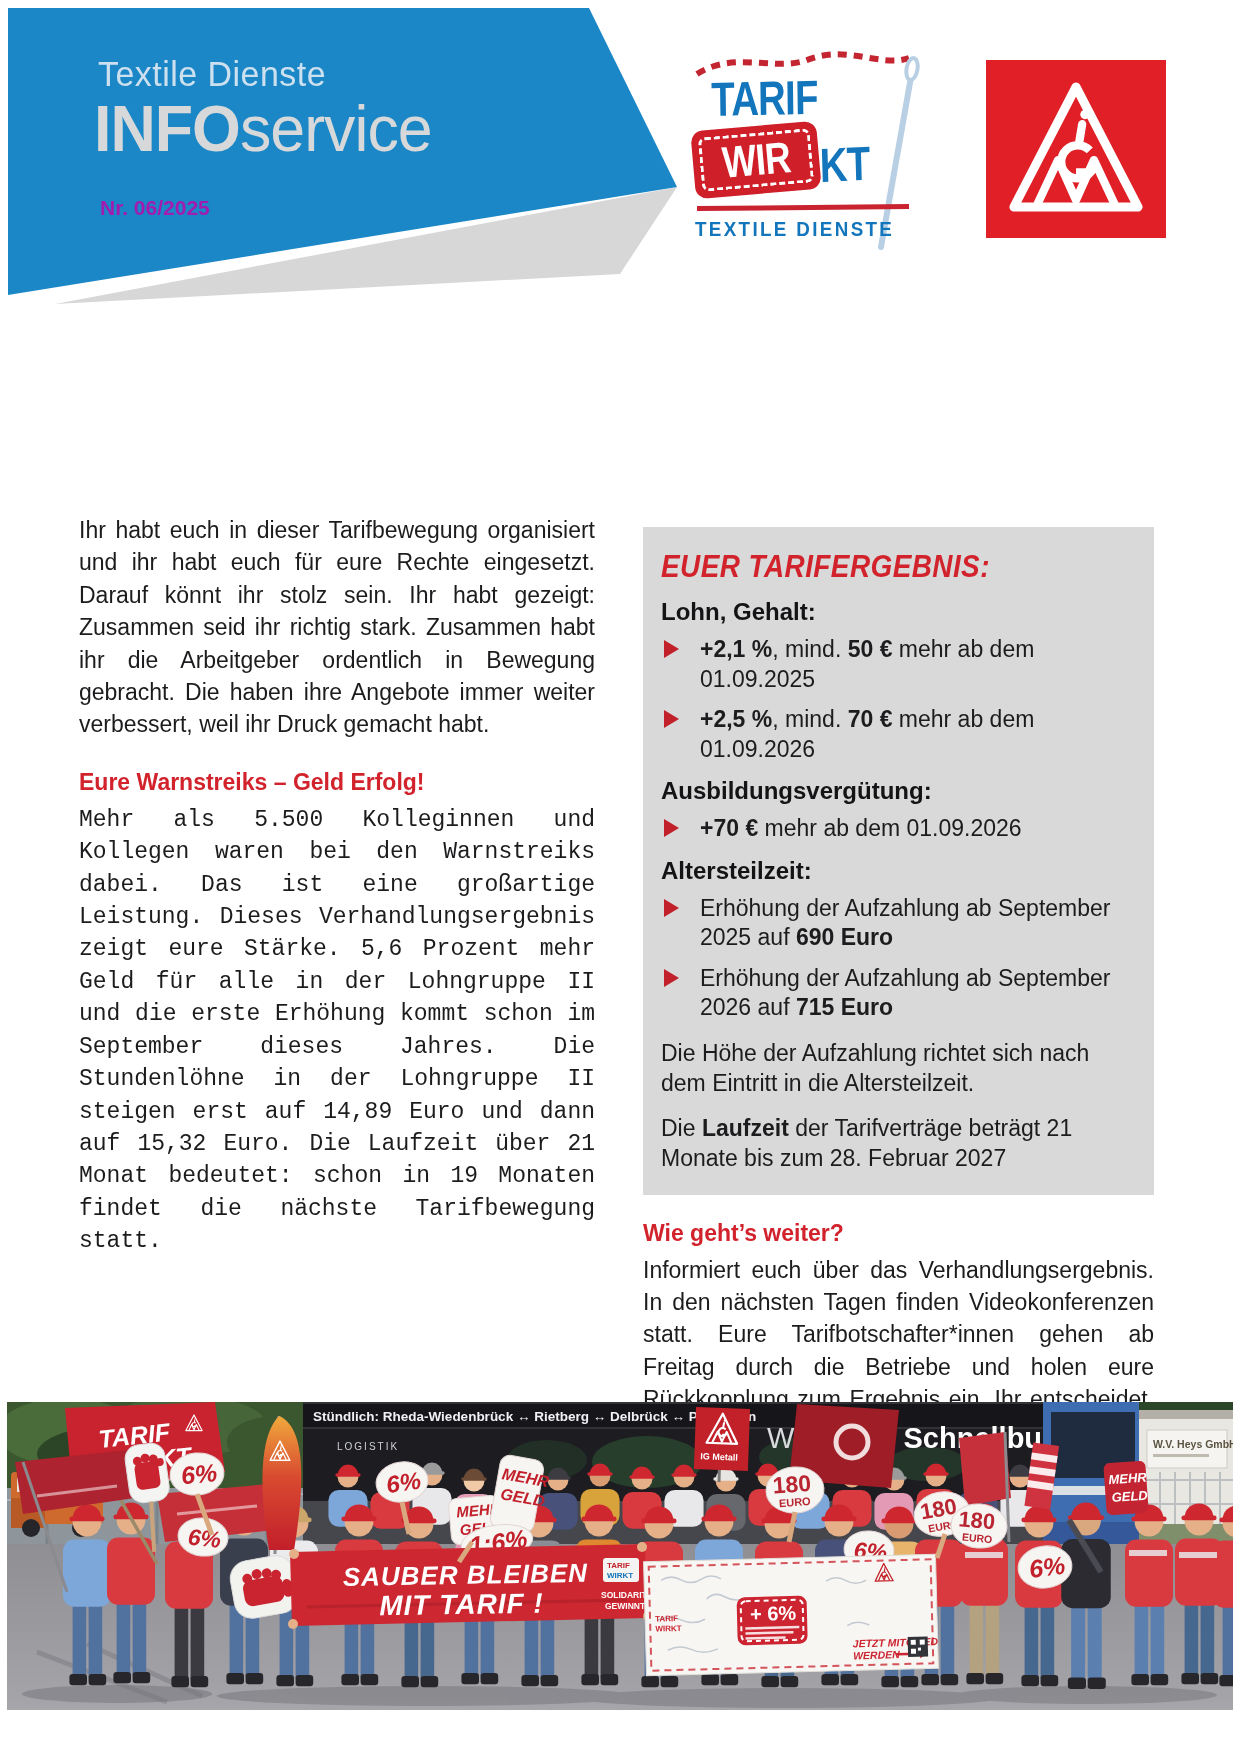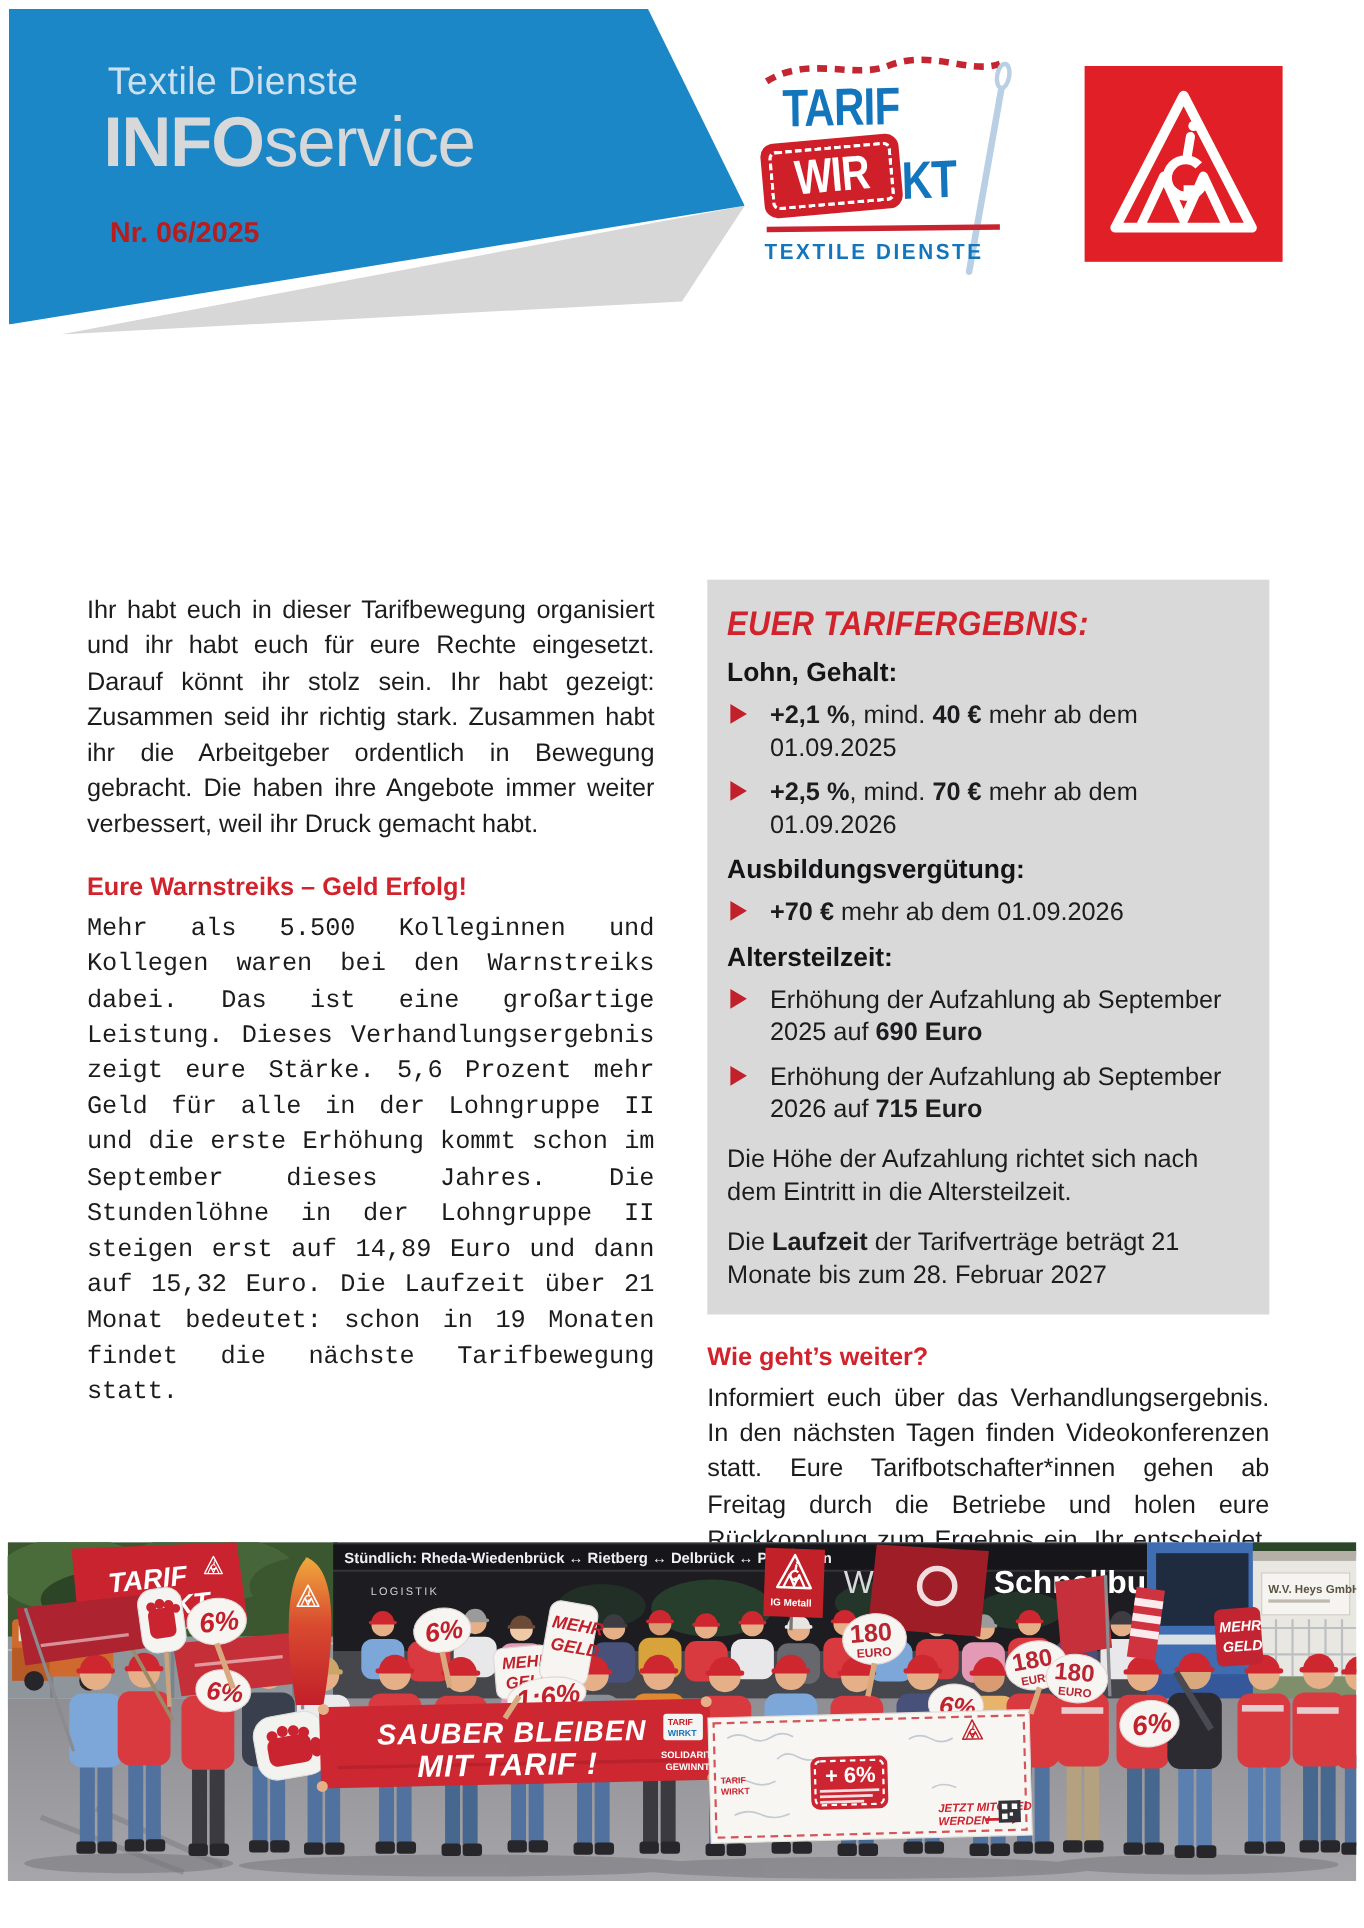--- a/index.html
+++ b/index.html
@@ -16,21 +16,21 @@
   .mast-shadow{position:absolute;inset:0;background:#d7d7d7;
     clip-path:polygon(669px 179px,612px 266px,47px 296px);}
   .mast-blue{position:absolute;inset:0;background:var(--banner-blue);
     clip-path:polygon(0 0,581px 0,669px 179px,0 287px);}
   .mast-kicker{position:absolute;left:90px;top:46px;font-size:35px;font-weight:400;
     color:#cde0f0;letter-spacing:.5px;transform:scaleX(.97);transform-origin:0 50%;}
   .mast-title{position:absolute;left:86px;top:84px;font-size:64px;color:#d7d8d9;
     letter-spacing:-1px;transform:scaleX(.98);transform-origin:0 50%;white-space:nowrap;}
   .mast-title .hvy{font-weight:800;}
   .mast-title .lgt{font-weight:300;}
-  .mast-issue{position:absolute;left:92px;top:188px;font-size:26px;font-weight:700;color:#b91c1c;}
+  .mast-issue{position:absolute;left:92px;top:188px;font-size:21px;font-weight:700;color:#a21caf;}
 
   
   .tw-logo{position:absolute;left:695px;top:42px;width:240px;height:212px;}
   .tw-needle-svg{position:absolute;inset:0;overflow:visible;}
   .tw-tarif{position:absolute;left:16px;top:30px;font-size:48px;font-weight:900;color:var(--logo-blue);
     letter-spacing:-1px;transform:scaleX(.8) rotate(-1deg);transform-origin:0 0;white-space:nowrap;}
   .tw-patch{position:absolute;left:0px;top:86px;width:122px;height:64px;background:#cf1f29;
     border-radius:10px;transform:rotate(-5deg);box-shadow:0 0 0 2px #cf1f29;}
   .tw-patch-inner{position:absolute;inset:5px;border:3px dashed #fff;border-radius:7px;
     display:flex;align-items:center;justify-content:center;}
@@ -48,21 +48,21 @@
   
   .headline{position:absolute;left:79px;top:314px;width:1140px;}
   .hl1{font-size:102px;line-height:1.02;font-weight:800;letter-spacing:-2px;white-space:nowrap;
     transform:scaleX(.84);transform-origin:0 0;
     background:linear-gradient(90deg,#e62e2e 0%,#cb2429 45%,#8c1d1d 100%);
     -webkit-background-clip:text;background-clip:text;color:transparent;-webkit-text-fill-color:transparent;}
   .hl2{margin-top:8px;font-size:79px;line-height:1.02;font-weight:800;letter-spacing:-2px;color:#121214;
     white-space:nowrap;transform:scaleX(.84);transform-origin:0 0;}
 
   
-  .col-left{position:absolute;left:79px;top:538px;width:516px;}
+  .col-left{position:absolute;left:79px;top:514px;width:516px;}
   .col-right{position:absolute;left:643px;top:527px;width:511px;}
   .body-p{font-size:23px;line-height:32.4px;text-align:justify;color:var(--ink);}
   .red-subhead{font-size:23px;line-height:30px;font-weight:700;color:var(--red);}
   .col-left .red-subhead{margin-top:26px;}
   .col-left .p2{margin-top:7px;font-family:Liberation Mono, monospace;}
   .col-left .p3{margin-top:40px;}
 
   
   .tarif-box{background:var(--box-gray);padding:20px 20px 22px 18px;}
   .box-heading{font-size:31px;font-weight:800;font-style:italic;color:var(--red);letter-spacing:.5px;
@@ -163,21 +163,21 @@
     <p class="body-p p2">Mehr als 5.500 Kolleginnen und Kollegen waren bei den Warnstreiks dabei. Das ist eine großartige Leistung. Dieses Verhandlungsergebnis zeigt eure Stärke. 5,6 Prozent mehr Geld für alle in der Lohngruppe II und die erste Erhöhung kommt schon im September dieses Jahres.  Die Stundenlöhne in der Lohngruppe II steigen erst auf 14,89 Euro und dann auf 15,32 Euro. Die Laufzeit über 21 Monat bedeutet: schon in 19 Monaten findet die nächste Tarifbewegung statt.</p>
   </div>
 
   <div class="col-right">
     <div class="tarif-box">
       <div class="box-heading">EUER TARIFERGEBNIS:</div>
       <div>
           <div class="box-label">Lohn, Gehalt:</div>
           <div class="bullet-row">
             <span class="tri"></span>
-            <span class="bullet-text"><span class="b">+2,1 %</span><span>, mind. </span><span class="b">40 €</span><span> mehr ab dem 01.09.2025</span></span>
+            <span class="bullet-text"><span class="b">+2,1 %</span><span>, mind. </span><span class="b">50 €</span><span> mehr ab dem 01.09.2025</span></span>
           </div>
           <div class="bullet-row">
             <span class="tri"></span>
             <span class="bullet-text"><span class="b">+2,5 %</span><span>, mind. </span><span class="b">70 €</span><span> mehr ab dem 01.09.2026</span></span>
           </div>
           <div class="box-label">Ausbildungsvergütung:</div>
           <div class="bullet-row">
             <span class="tri"></span>
             <span class="bullet-text"><span class="b">+70 €</span><span> mehr ab dem 01.09.2026</span></span>
           </div>

